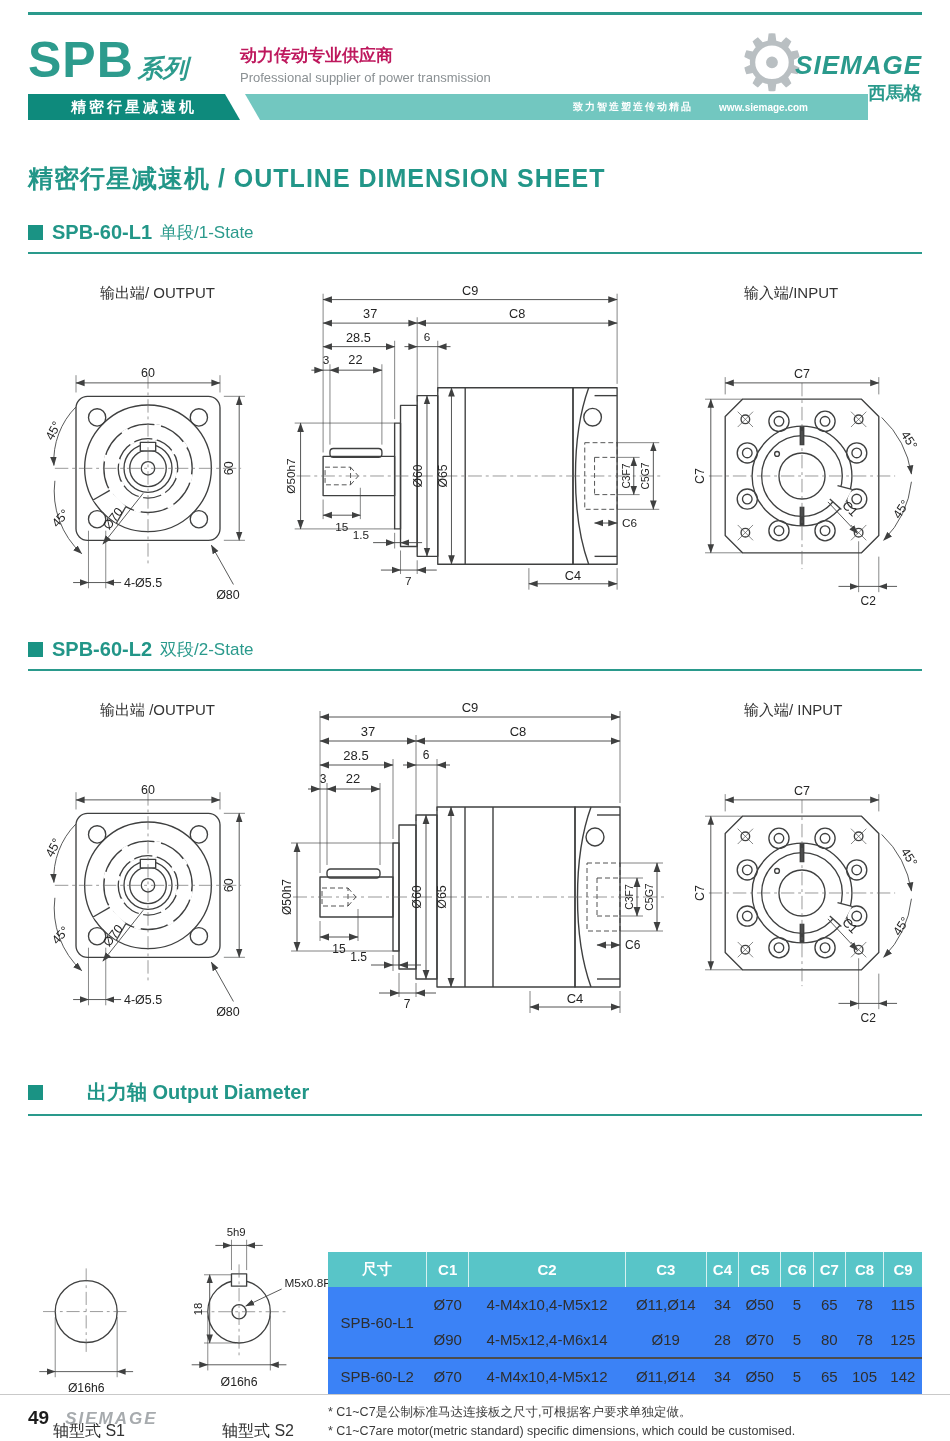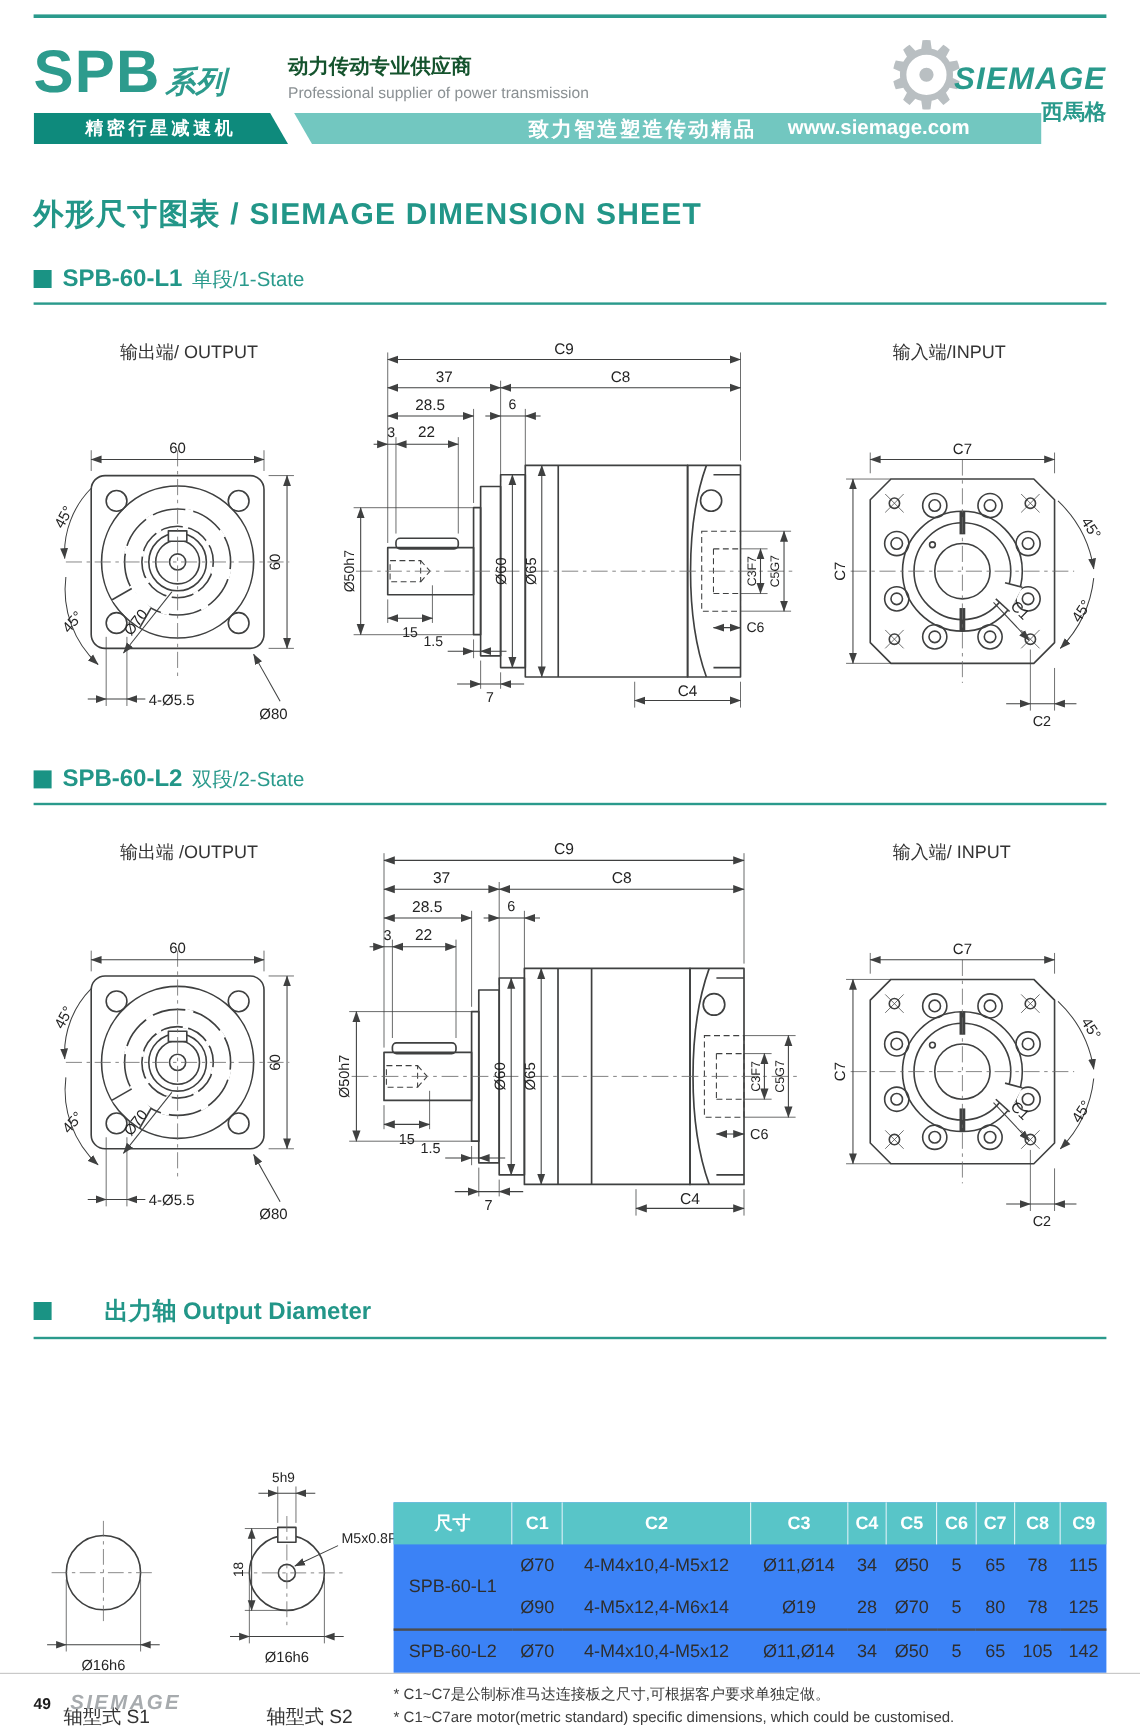--- a/index.html
+++ b/index.html
@@ -8,33 +8,33 @@
   .content{padding:0 28px;}
 
   
   .hdr{position:relative;height:128px;}
   .hdr-topline{position:absolute;left:28px;right:28px;top:12px;height:3px;background:#2a9a8c;}
   .brand-row{position:absolute;left:28px;right:28px;top:30px;height:64px;}
   .brand{position:absolute;left:0;top:4px;}
   .brand-main{font-size:50px;font-weight:bold;color:#2d9b8d;letter-spacing:1px;line-height:52px;}
   .brand-suffix{font-size:25px;color:#2d9b8d;font-weight:bold;margin-left:4px;font-style:italic;}
   .slogan{position:absolute;left:212px;top:14px;}
-  .slogan-cn{font-size:17px;font-weight:bold;color:#14532d;}
+  .slogan-cn{font-size:17px;font-weight:bold;color:#be185d;}
   .slogan-en{font-size:13px;color:#8a9093;margin-top:3px;}
   .logo{position:absolute;right:0;top:-6px;width:185px;height:86px;}
   .gear{position:absolute;left:0;top:-4px;font-size:78px;color:#b9bfc2;line-height:86px;}
   .logo-txt{position:absolute;right:0;top:26px;text-align:right;}
   .logo-en{font-size:26px;font-weight:bold;font-style:italic;color:#2a9a8c;letter-spacing:1px;}
   .logo-cn{font-size:18px;color:#2a9a8c;font-weight:bold;margin-top:0px;}
   .band-row{position:absolute;left:28px;top:94px;width:840px;height:26px;display:flex;}
   .badge{width:212px;background:#0e8a7c;color:#fff;font-size:15px;font-weight:bold;
          letter-spacing:3px;display:flex;align-items:center;justify-content:center;
          clip-path:polygon(0 0,calc(100% - 15px) 0,100% 100%,0 100%);}
   .strip{flex:1;margin-left:5px;background:#72c7c0;color:#fff;display:flex;align-items:center;
-         justify-content:flex-end;gap:26px;padding-right:60px;font-size:17px;font-weight:bold;
+         justify-content:flex-end;gap:26px;padding-right:60px;font-size:10px;font-weight:bold;
          letter-spacing:2px;clip-path:polygon(0 0,100% 0,100% 100%,15px 100%);}
   .site{letter-spacing:0;}
 
   
   .title{margin:34px 0 0 0;font-size:25px;font-weight:bold;color:#229688;letter-spacing:1px;}
   .sec-head{margin-top:26px;border-bottom:2px solid #2a9a8c;padding-bottom:8px;display:flex;align-items:center;}
   .sq{width:15px;height:15px;background:#1a9384;display:inline-block;margin-right:9px;}
   .sec-model{font-size:20px;font-weight:bold;color:#229688;margin-right:8px;}
   .sec-stage{font-size:17px;color:#2a9a8c;}
   .od-head .sec-model{font-weight:bold;}
@@ -69,21 +69,21 @@
   table{border-collapse:collapse;width:100%;background:#3b82f6;font-size:15px;color:#2e2e2e;padding-left:23px;}
   thead th{background:#58c5c8;color:#fff;font-weight:bold;padding:8px 3px;border-left:1.5px solid rgba(255,255,255,.75);}
   thead th:first-child{border-left:none;width:92px;}
   tbody td{padding:9px 3px;text-align:center;white-space:nowrap;}
   tr.l2 td{border-top:2px solid #4d4d4d;}
   .notes{margin-top:9px;font-size:12.5px;color:#3c3c3c;line-height:1.55;}
 
   
   .footline{position:absolute;left:0;right:0;bottom:46px;border-top:1px solid #c9c9c9;}
   .foot{position:absolute;left:28px;bottom:12px;display:flex;align-items:baseline;gap:16px;}
-  .foot-page{font-size:13px;font-weight:bold;color:#1c1c1c;}
+  .foot-page{font-size:19px;font-weight:bold;color:#1c1c1c;}
   .foot-logo{font-size:17px;font-weight:bold;font-style:italic;color:#a7abae;letter-spacing:2px;}
 </style>
 </head>
 <body>
 
 <div class="pg">
 
   <div class="hdr">
     <div class="hdr-topline"></div>
     <div class="brand-row">
@@ -105,21 +105,21 @@
     <div class="band-row">
       <div class="badge">精密行星减速机</div>
       <div class="strip">
         <span>致力智造塑造传动精品</span>
         <span class="site">www.siemage.com</span>
       </div>
     </div>
   </div>
 
   <div class="content">
-    <div class="title">外形尺寸图表 / SIEMAGE DIMENSION SHEET</div>
+    <div class="title">精密行星减速机 / OUTLINE DIMENSION SHEET</div>
 
     <div class="sec-head">
       <span class="sq"></span>
       <span class="sec-model">SPB-60-L1</span>
       <span class="sec-stage">单段/1-State</span>
     </div>
 
     <div class="views">
 
       <div class="vcol vcol-front">

